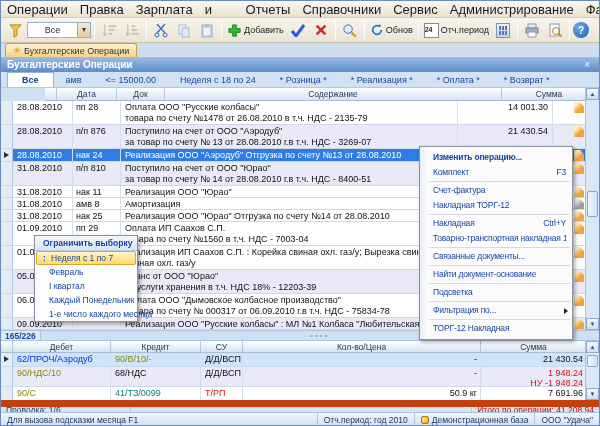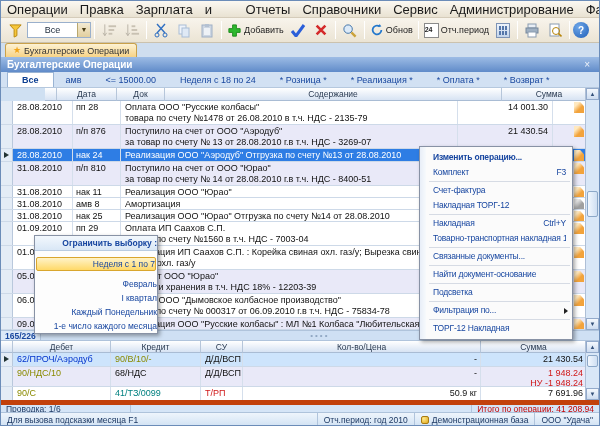--- a/index.html
+++ b/index.html
@@ -85,35 +85,35 @@
   .g2c { font-size:9px; padding:1px 3px 0 4px; border-right:1px solid #d5dfec; white-space:nowrap; overflow:hidden; }
   .w-deb { width:98px; flex:none; }
   .w-cred { width:90px; flex:none; }
   .w-su { width:42px; flex:none; }
   .w-qty { width:238px; flex:none; text-align:right; }
   .w-sum { width:106px; flex:none; text-align:right; }
   .t-blue { color:#0033cc; } .t-olive { color:#8a8a00; } .t-teal { color:#008080; } .t-red { color:#d01818; } .t-black { color:#111; }
   .dline { height:10px; line-height:10px; }
 
   
-  .provodka { position:absolute; top:399px; left:0; right:0; height:12px; background:#d5e5f7; border-top:5px solid #c2410c; display:flex; align-items:flex-start; }
+  .provodka { position:absolute; top:399px; left:0; right:0; height:12px; background:#d5e5f7; border-top:7px solid #c2410c; display:flex; align-items:flex-start; }
   .provodka .seg { font-size:8.5px; color:#17335e; padding:0 5px; height:100%; display:flex; align-items:center; }
   .provodka .segl { border-right:1px solid #b0c4dc; min-width:130px; }
   .provodka .segr { margin-left:auto; border-left:1px solid #b0c4dc; color:#c40000; }
   .status { position:absolute; top:411px; left:0; right:0; height:15px; background:linear-gradient(#eef5fc,#d0e1f3); border-top:1px solid #aec3db; display:flex; align-items:center; }
   .status .seg { font-size:8.5px; color:#17335e; padding:0 6px; height:100%; display:flex; align-items:center; gap:3px; }
   .status .hint { flex:1; }
   .status .seg + .seg { border-left:1px solid #b0c4dc; }
   .keyicon { width:8px; height:8px; background:radial-gradient(circle at 30% 30%,#ffe98a,#e0a81e); border:1px solid #a87c12; border-radius:2px; }
 
   
-  .limitpop { position:absolute; left:33px; top:234px; width:124px; background:#fdfdfd; border:1px solid #8892a5; box-shadow:2px 2px 4px rgba(0,0,0,.35); z-index:30;text-align:right; }
+  .limitpop { position:absolute; left:33px; top:234px; width:104px; background:#fdfdfd; border:1px solid #8892a5; box-shadow:2px 2px 4px rgba(0,0,0,.35); z-index:30; }
   .limitpop .lphead { height:15px; background:linear-gradient(#f3f8fd,#d9e7f6); border-bottom:1px solid #b9cce2; font-weight:bold; color:#1746a0; font-size:8.5px; line-height:15px; padding-left:8px; }
   .lpitem { height:14px; line-height:14px; padding-left:14px; font-size:8.5px; color:#1746a0; white-space:nowrap; }
-  .lpitem.hot { background:linear-gradient(#fff3c9,#ffd968); border:1px solid #d9a62e; border-radius:2px; margin:6px 1px; height:14px; line-height:12px; }
+  .lpitem.hot { background:linear-gradient(#fff3c9,#ffd968); border:1px solid #d9a62e; border-radius:2px; margin:0 1px; height:14px; line-height:12px; }
 
   .ctxmenu { position:absolute; left:418px; top:145px; width:154px; background:#fbfbfb; border:1px solid #8892a5; box-shadow:2px 2px 4px rgba(0,0,0,.35); z-index:25; padding:3px 0; }
   .ctxmenu::before { content:""; position:absolute; left:0; top:0; bottom:0; width:6px; background:linear-gradient(90deg,#e8eef8,#f7fafc); }
   .cmitem { position:relative; height:15px; line-height:15px; padding:0 6px 0 13px; font-size:8.5px; letter-spacing:-0.2px; color:#1746a0; display:flex; white-space:nowrap; }
   .cmitem .cml { flex:1; overflow:hidden; }
   .cmitem .cms { margin-left:4px; }
   .cmitem.b { font-weight:bold; }
   .cmsep { border-top:1px solid #d6dbe4; margin:1px 2px 1px 9px; }
   .subarrow { position:absolute; right:4px; top:5px; width:0; height:0; border-left:4px solid #222; border-top:3px solid transparent; border-bottom:3px solid transparent; }
 

